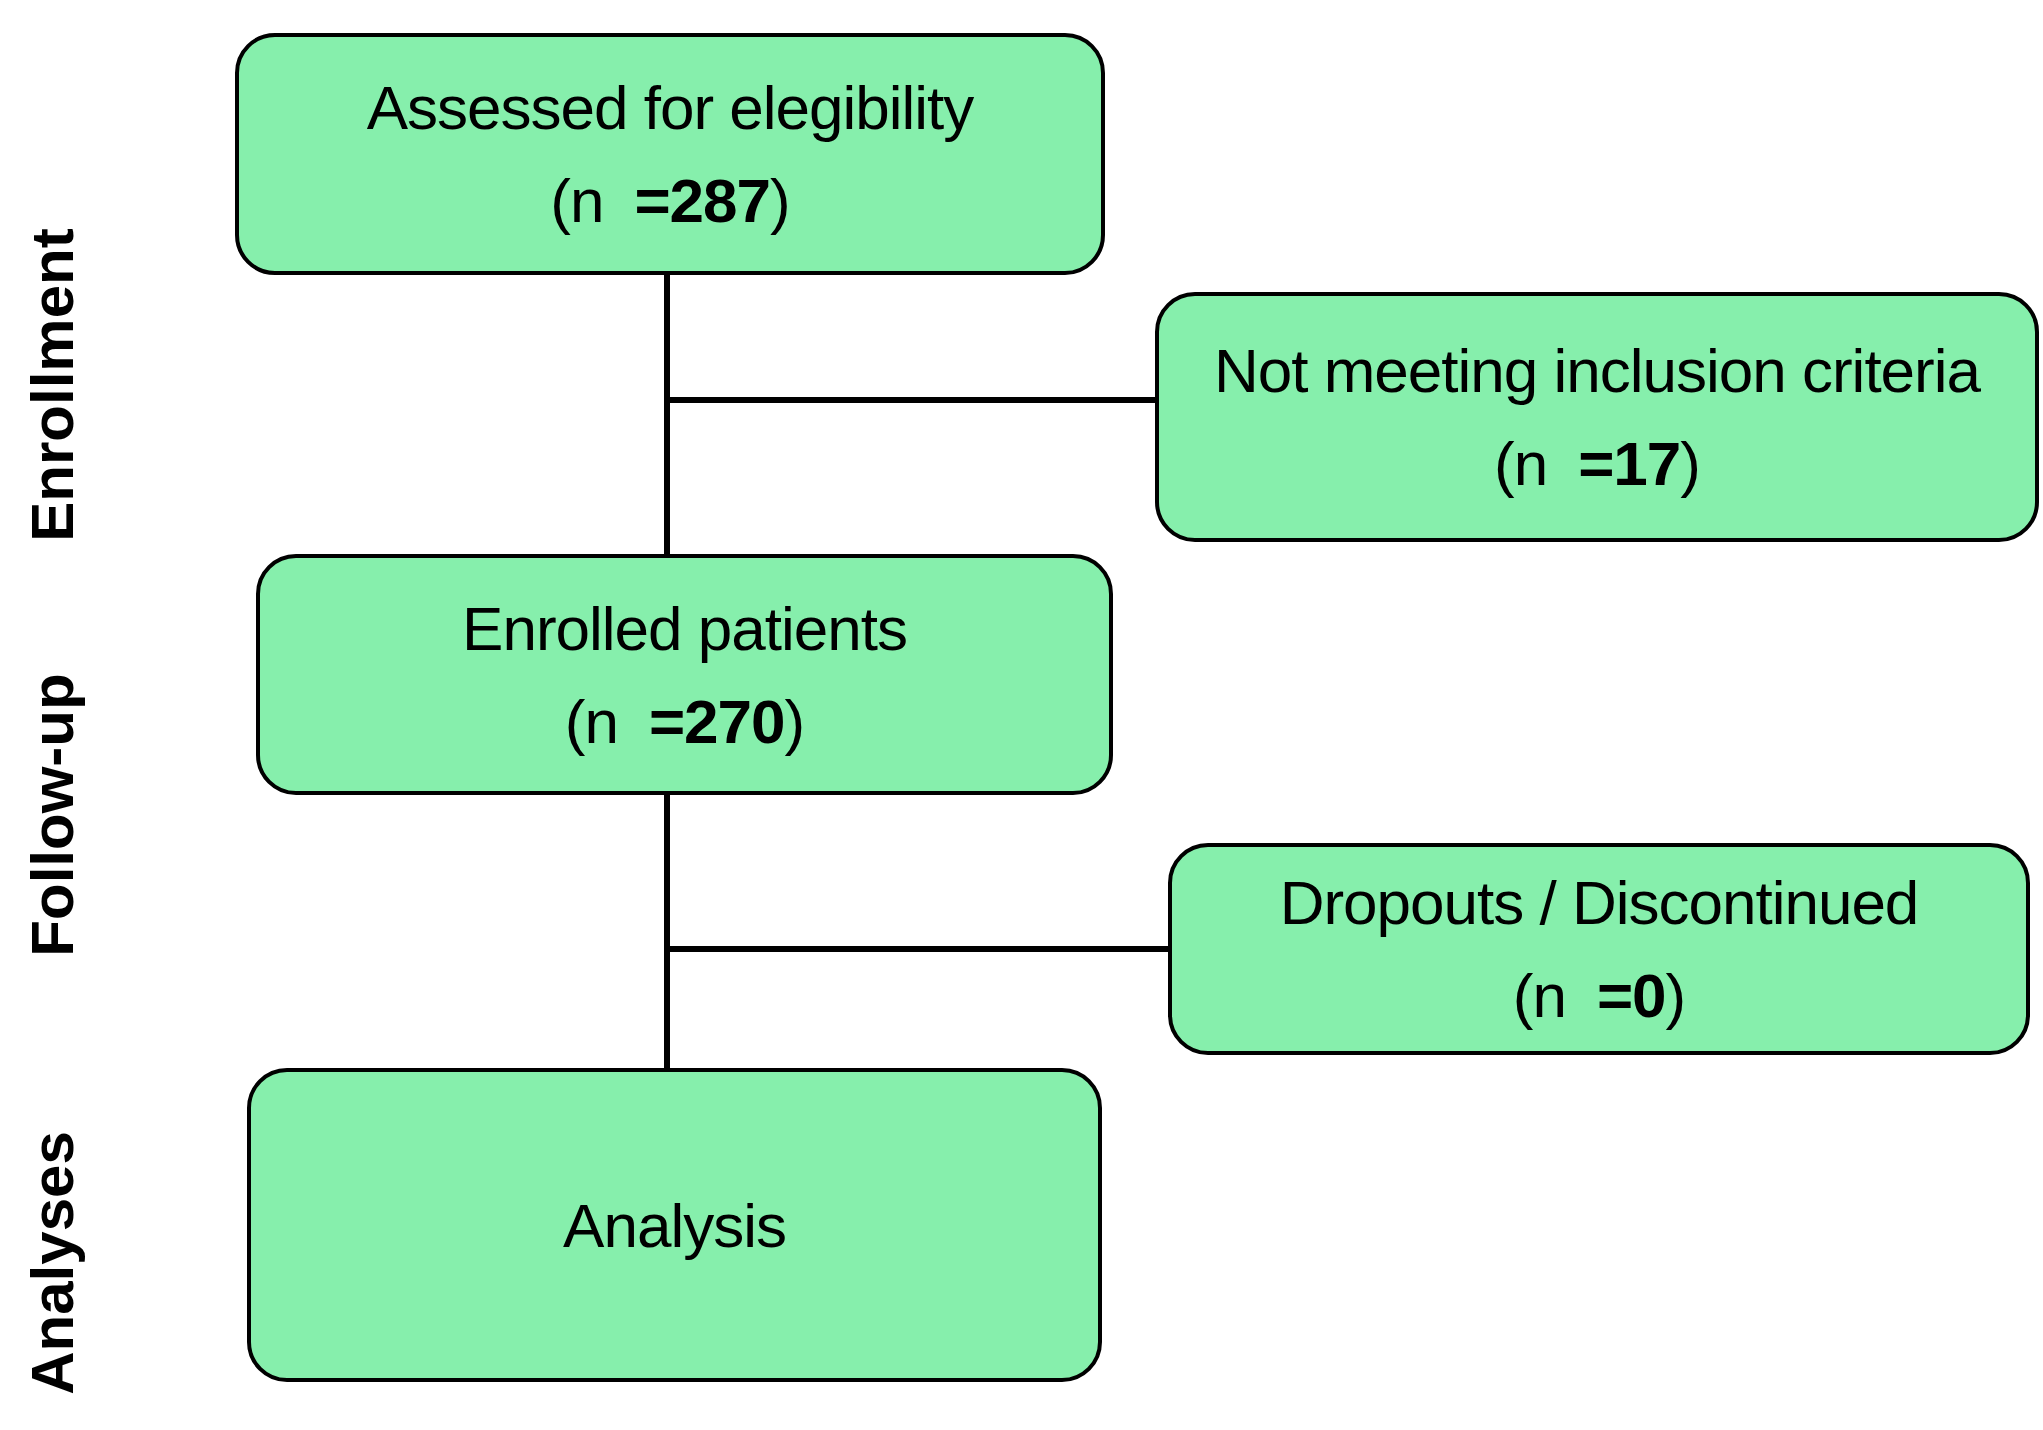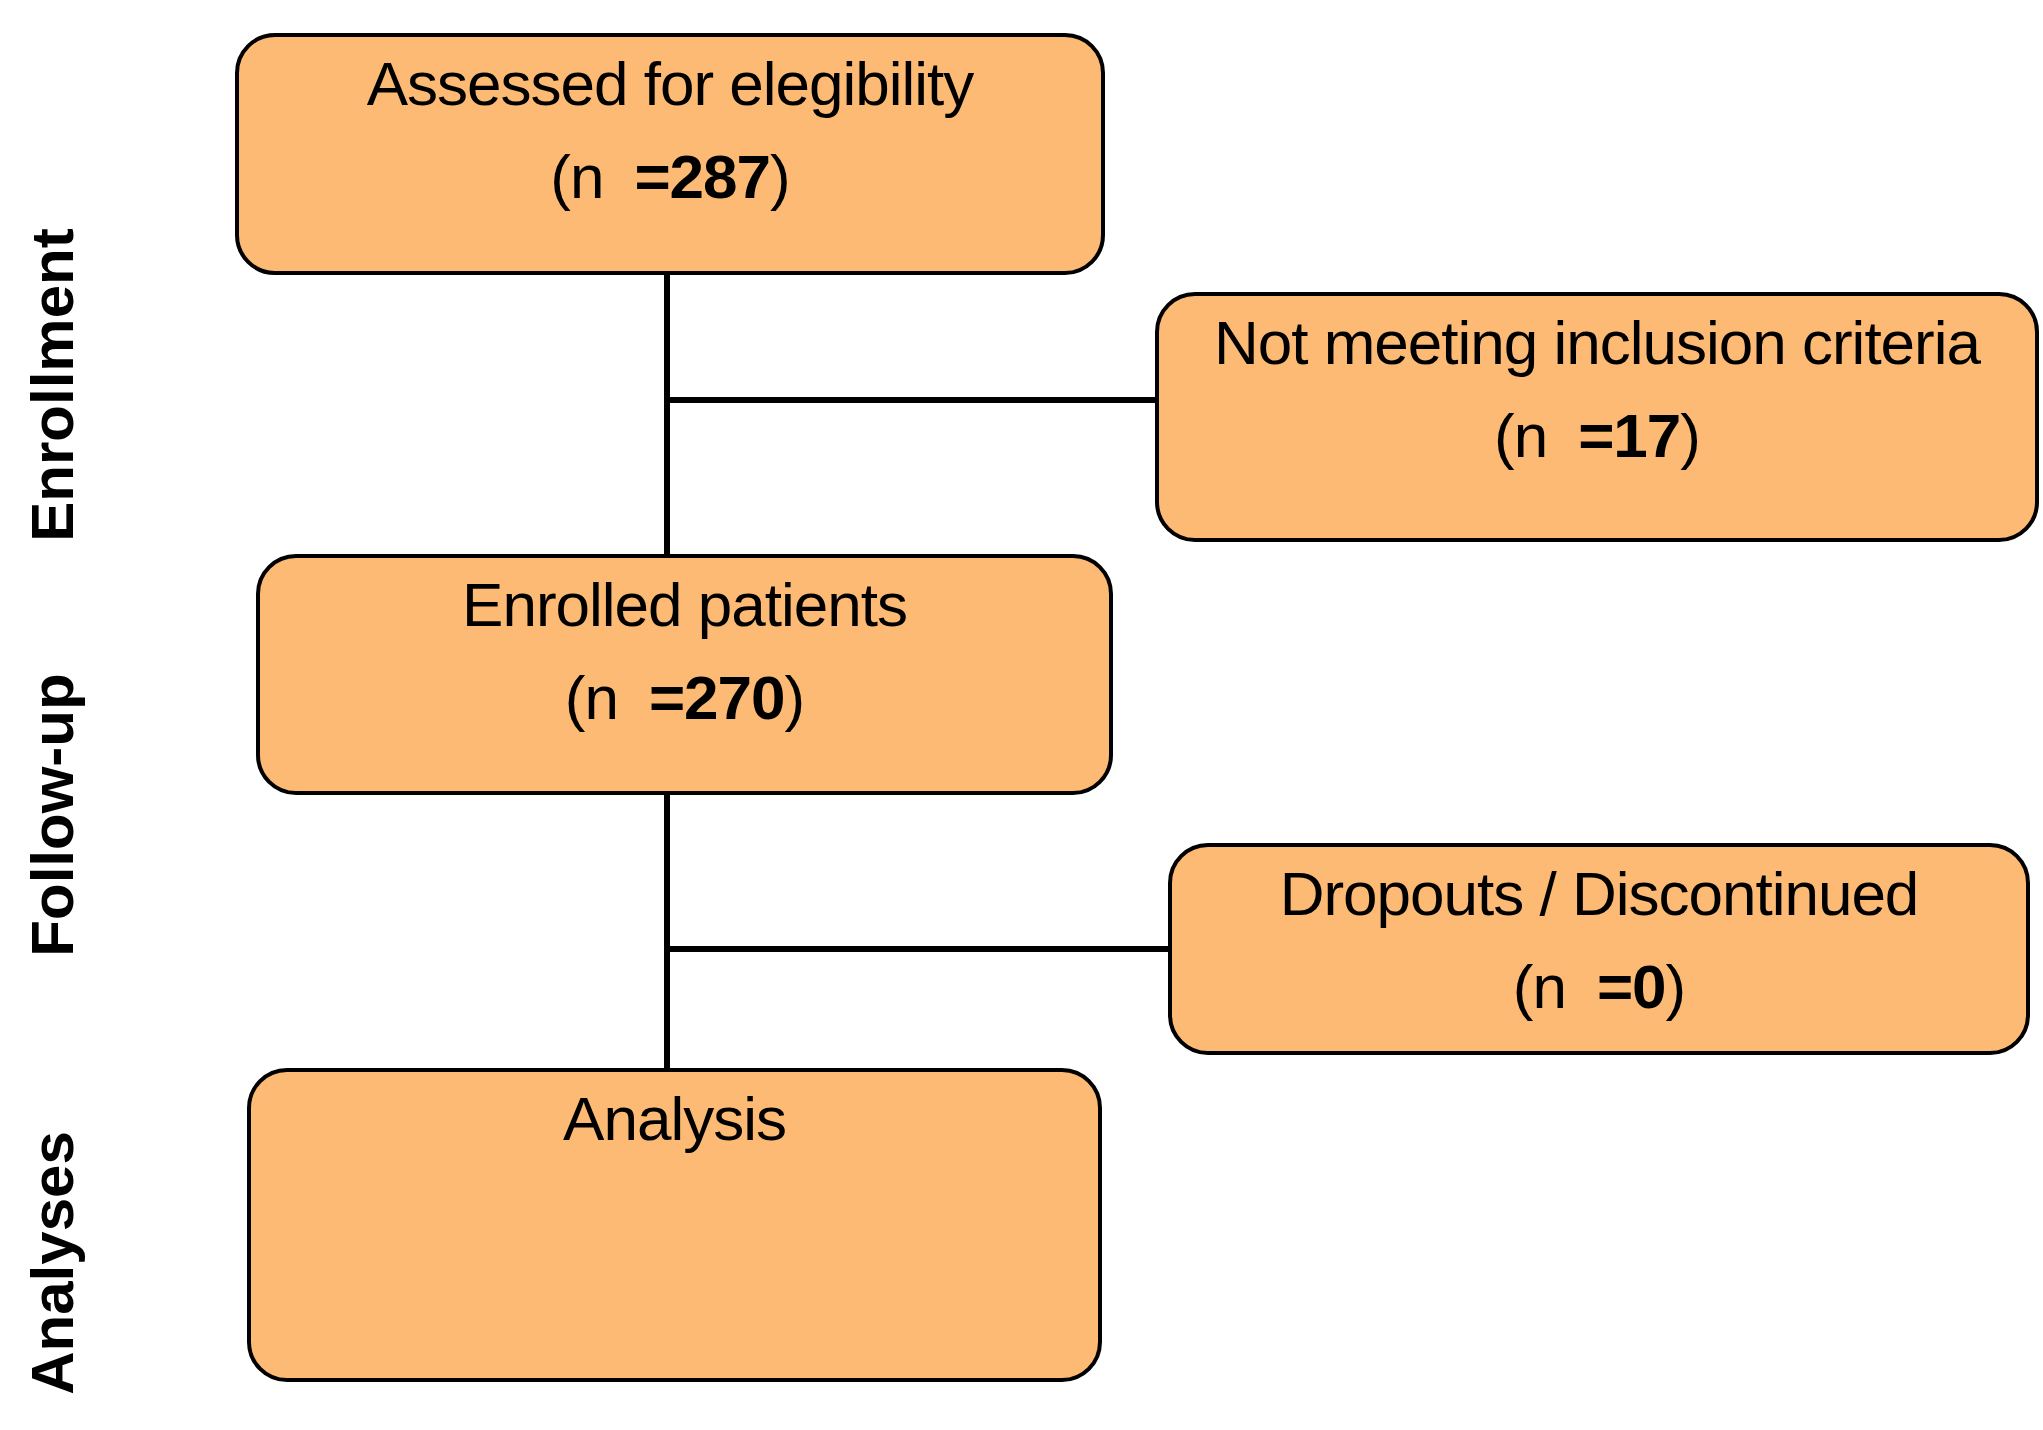--- a/index.html
+++ b/index.html
@@ -14,24 +14,25 @@
     background: #ffffff;
     font-family: "Liberation Sans", sans-serif;
     color: #000000;
     overflow: hidden;
   }
   .flow-box {
     position: absolute;
     box-sizing: border-box;
     border: 4px solid #000000;
     border-radius: 40px;
-    background: #fdba74;
+    background: #86efac;
     display: flex;
     flex-direction: column;
     align-items: center;
+    justify-content: center;
     text-align: center;
     font-size: 62px;
     line-height: 1.5;
     letter-spacing: -1px;
     z-index: 2;
   }
   .flow-box .box-line {
     white-space: nowrap;
   }
   .flow-box b {

